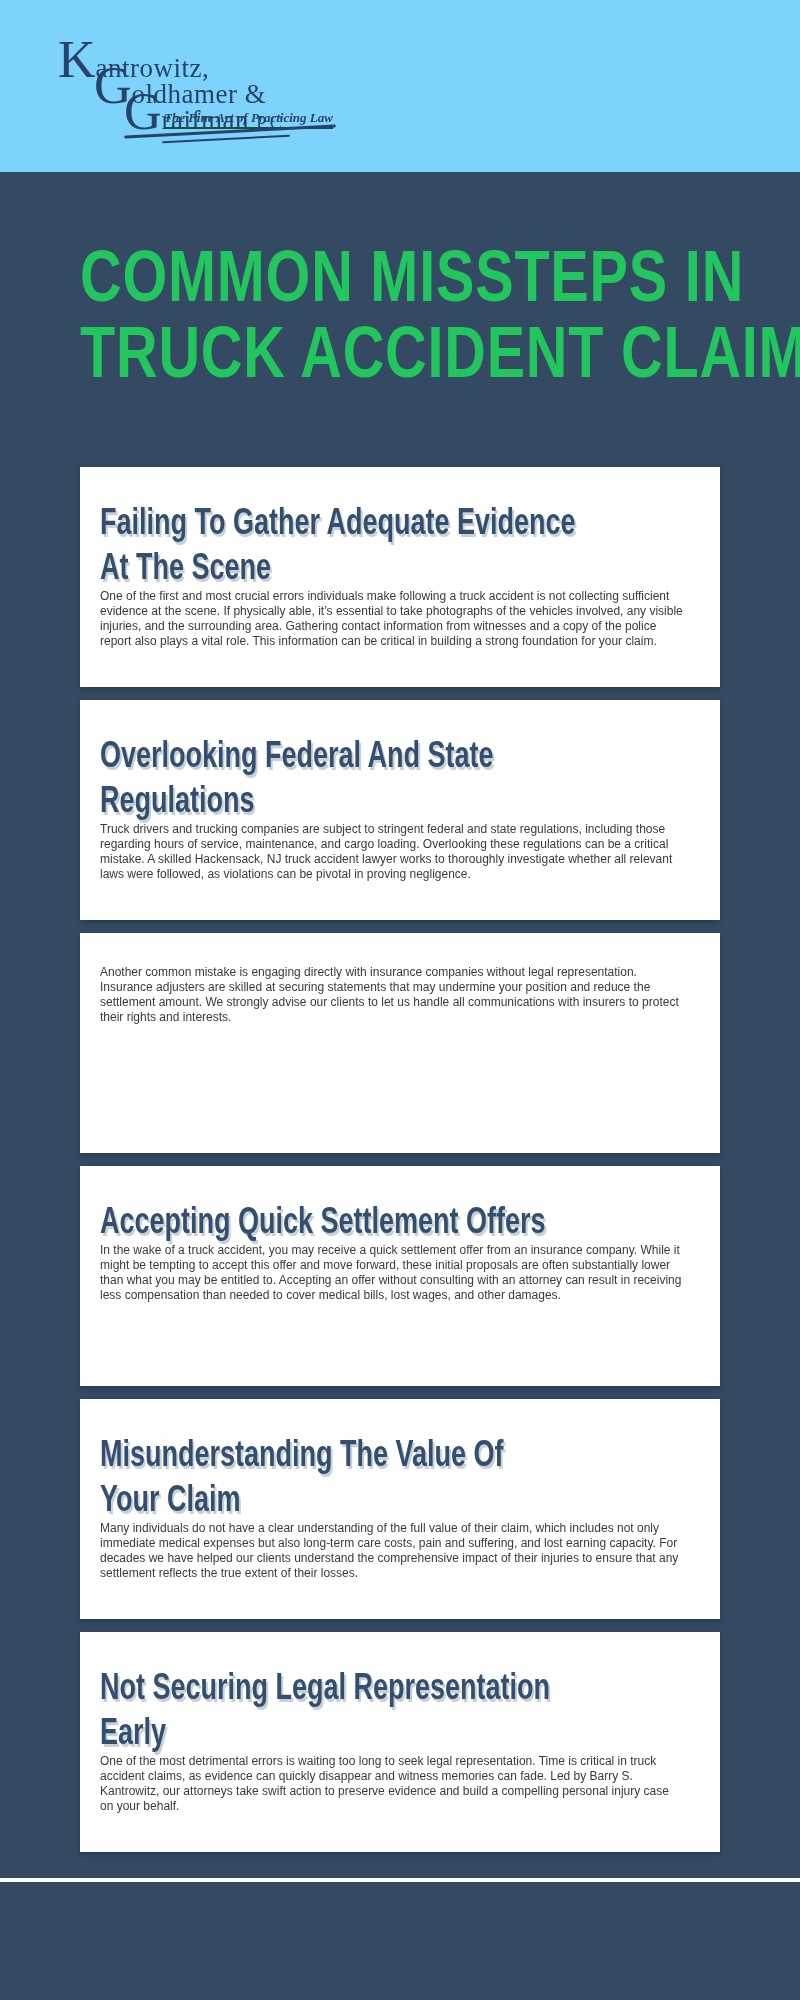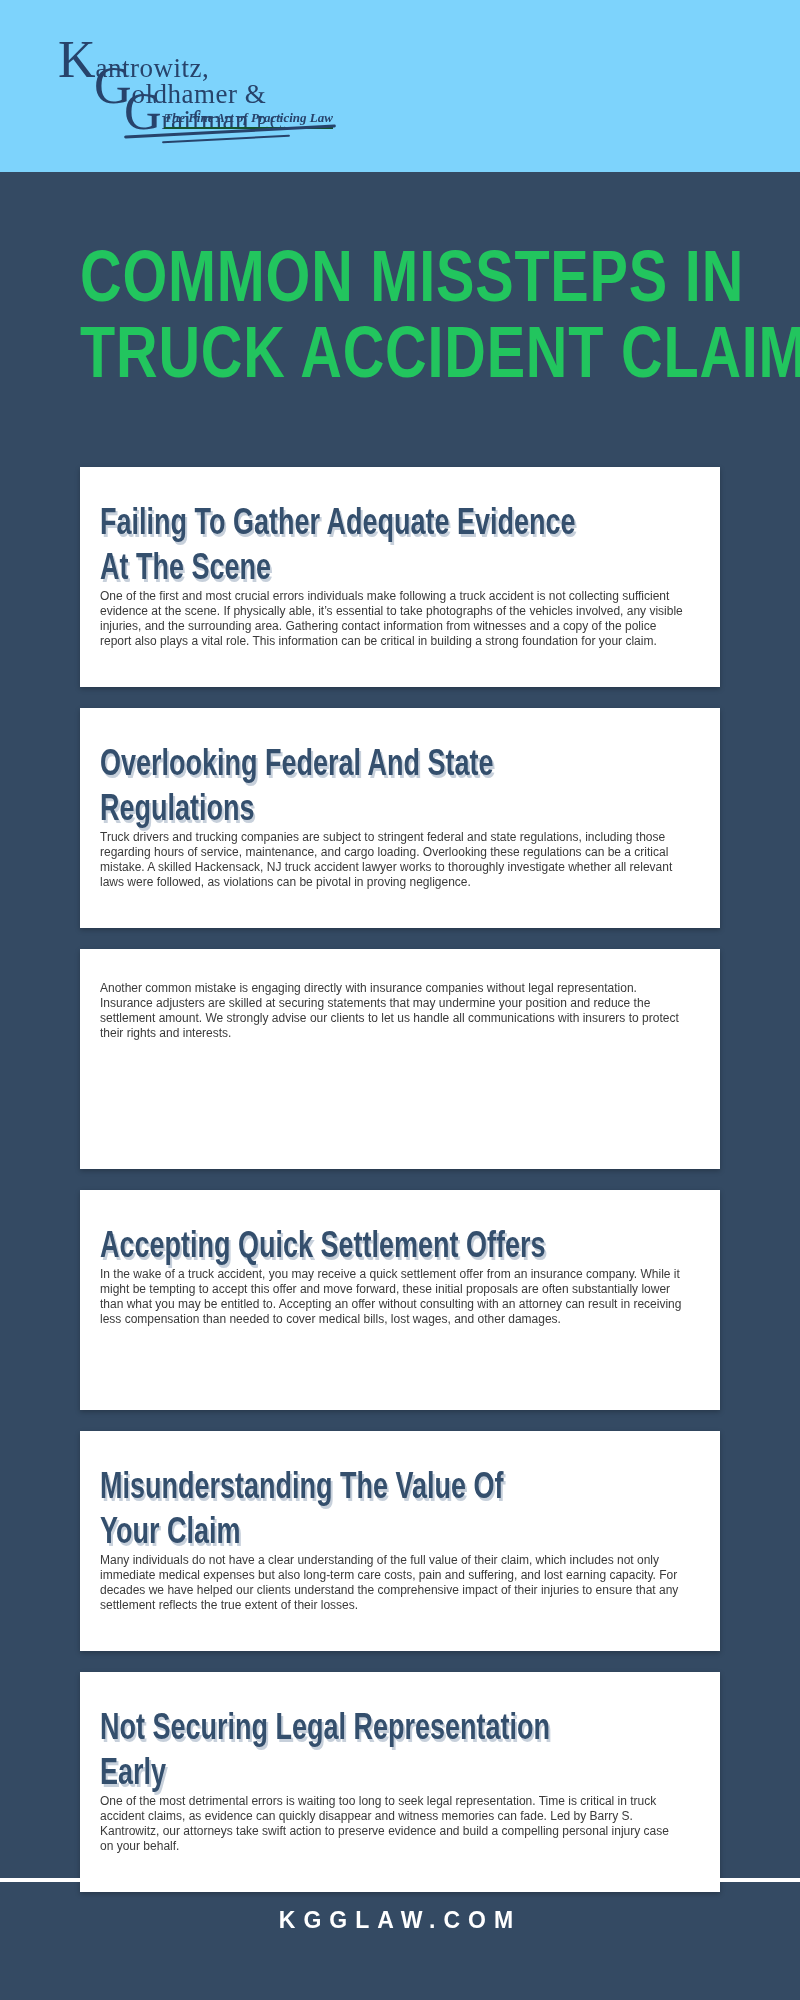--- a/index.html
+++ b/index.html
@@ -42,21 +42,21 @@
   }
   .title-line {
     display:block; white-space:nowrap;
     font-size:72px; line-height:76px; letter-spacing:1px;
     transform:scaleX(0.80); transform-origin:center top;
   }
 
   
   .cards {
     position:absolute; top:467px; left:80px; width:640px;
-    display:flex; flex-direction:column; gap:21px;
+    display:flex; flex-direction:column; gap:13px;
   }
   .card {
     background:#ffffff; height:220px; box-sizing:border-box;
     padding:32px 36px 0 20px;
     box-shadow:0 2px 5px rgba(0,0,0,0.25);
   }
   .card-heading {
     color:#344f6d; font-weight:bold;
   }
   .heading-line {
@@ -143,15 +143,14 @@
       <div class="card-heading">
         <div class="heading-line">Not Securing Legal Representation</div>
         <div class="heading-line">Early</div>
       </div>
       <div class="card-body">One of the most detrimental errors is waiting too long to seek legal representation. Time is critical in truck accident claims, as evidence can quickly disappear and witness memories can fade. Led by Barry S. Kantrowitz, our attorneys take swift action to preserve evidence and build a compelling personal injury case on your behalf.</div>
     </div>
 
   </div>
 
   <div class="footer-divider"></div>
-  <div class="footer-site">KGGLAW.COM</div>
 
 </div>
 
 </body></html>

